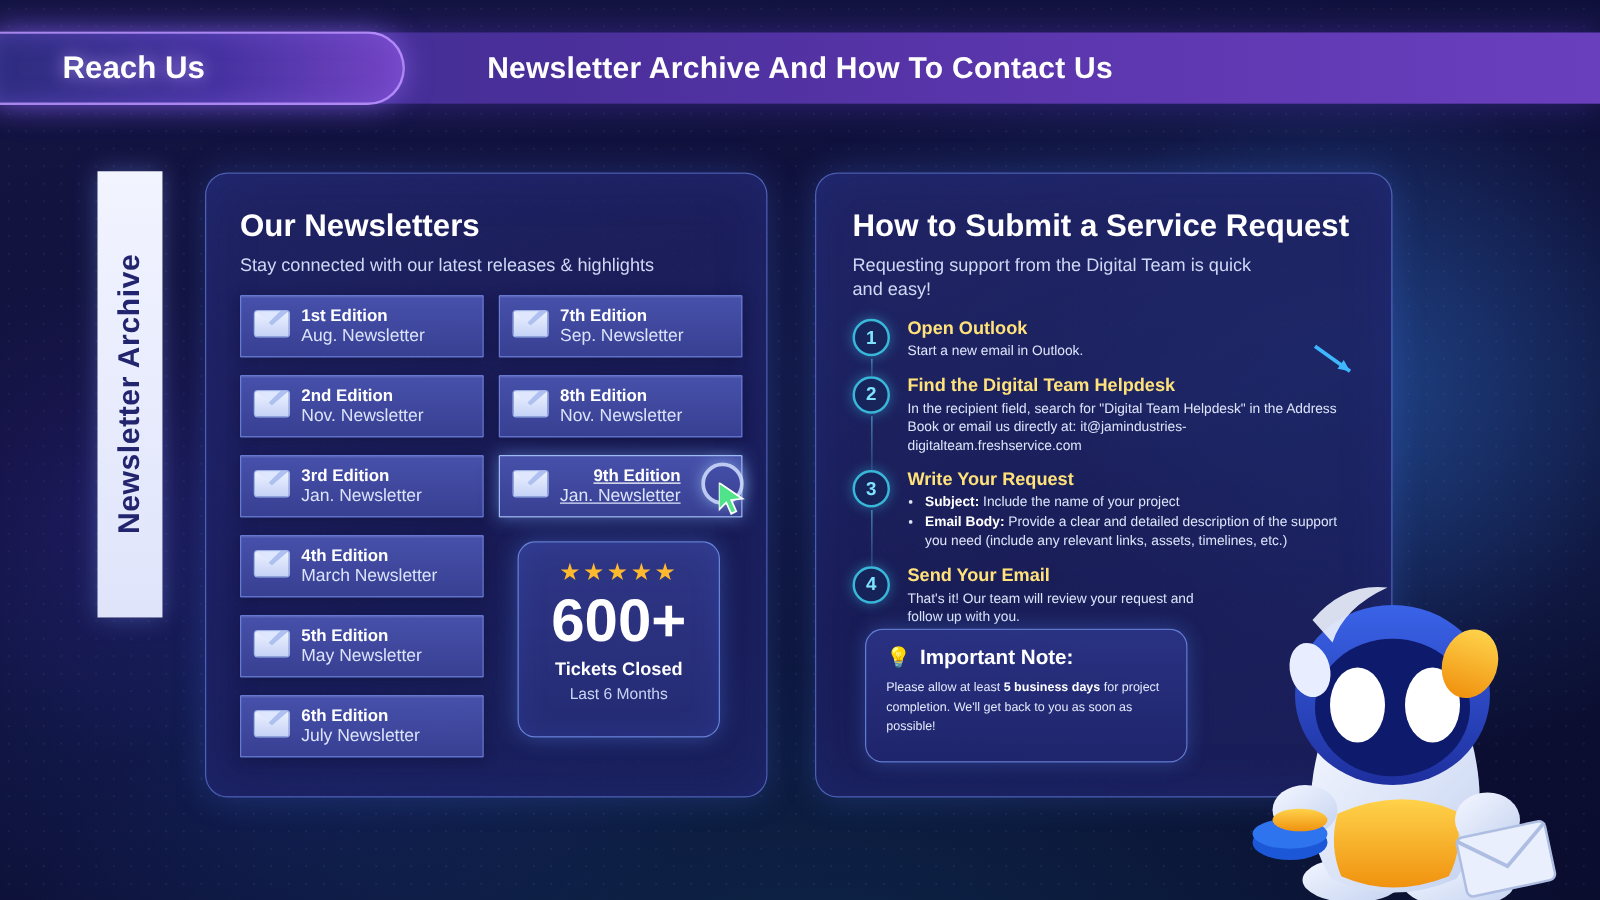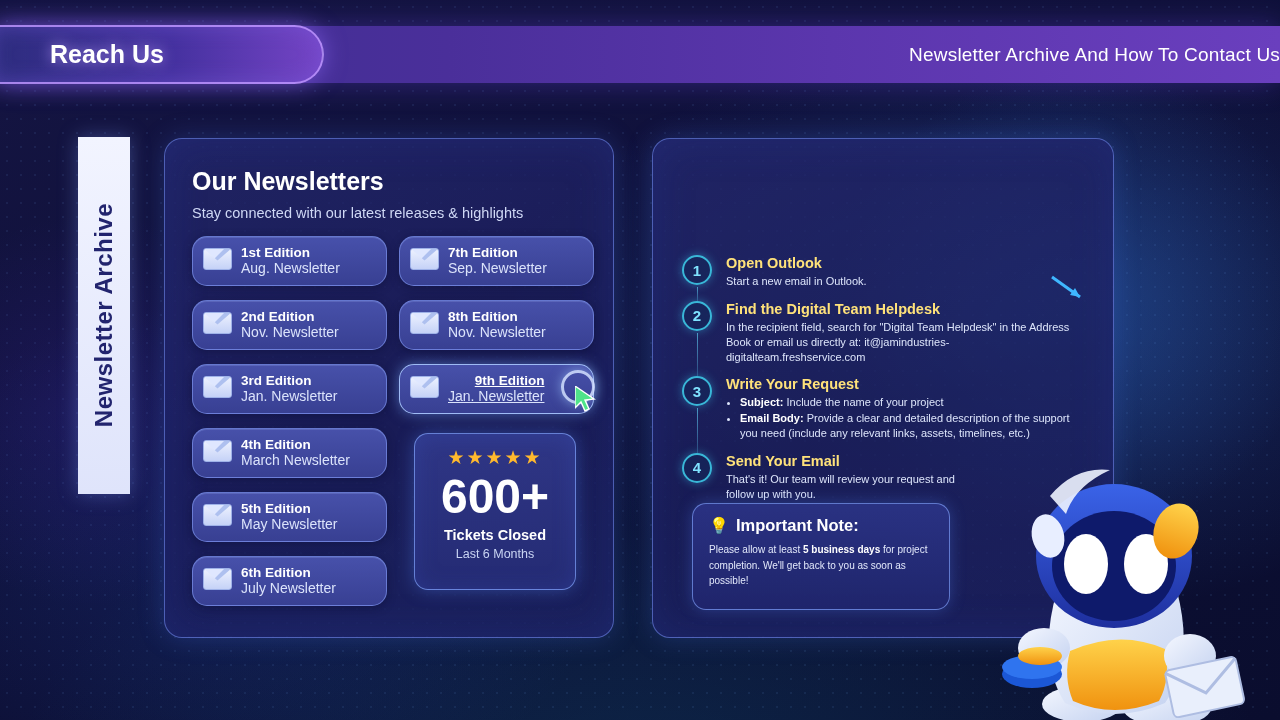--- a/index.html
+++ b/index.html
@@ -30,22 +30,22 @@
     background: radial-gradient(circle, rgba(60,40,160,.28) 0%, rgba(20,40,110,0) 66%); pointer-events:none;}
 
   
   #header {
     position: absolute; left: 0; top: 26px; width: 1280px; height: 57px;
     background: linear-gradient(90deg, #3b2f8f 0%, #4a2f9a 35%, #5b36ad 65%, #6a3fbe 100%);
     display: flex; align-items: center;
     box-shadow: 0 0 28px rgba(90,60,200,.45);
   }
   #header-title {
-    position: absolute; left: 0; right: 0; text-align: right;
-    color: #fff; font-size: 19px; font-weight: normal; letter-spacing: .2px;
+    position: absolute; left: 0; right: 0; text-align: center;
+    color: #fff; font-size: 24px; font-weight: bold; letter-spacing: .2px;
   }
   #reach-pill {
     position: absolute; left: -8px; top: 25px; width: 332px; height: 59px;
     border-radius: 0 34px 34px 0;
     background: linear-gradient(90deg, rgba(40,44,120,.75) 0%, rgba(70,50,160,.95) 55%, rgba(120,70,200,.95) 100%);
     border: 2px solid rgba(190,150,255,.85);
     border-left: none;
     box-shadow: 0 0 22px rgba(150,110,255,.55), inset 0 0 20px rgba(120,90,220,.45);
     display: flex; align-items: center;
   }
@@ -78,21 +78,21 @@
 
   .panel-title { color: #ffffff; font-size: 25px; font-weight: bold; }
   .panel-sub { color: #cfd8f5; font-size: 14.5px; margin-top: 8px; line-height: 1.3; }
 
   
   #nl-cols { position: absolute; left: 192px; top: 236px; width: 402px; }
   .nl-col { position: absolute; top: 0; width: 195px; }
   .nl-col.left { left: 0; }
   .nl-col.right { left: 207px; }
   .chip {
-    position: relative; height: 50px; margin-bottom: 14px; border-radius: 15px;
+    position: relative; height: 50px; margin-bottom: 14px; border-radius: 1px;
     background: linear-gradient(180deg, rgba(74,84,175,.95) 0%, rgba(58,66,150,.95) 100%);
     border: 1px solid rgba(140,165,255,.55);
     box-shadow: 0 2px 10px rgba(10,14,50,.45), inset 0 1px 0 rgba(180,200,255,.18);
     display: flex; align-items: center; padding-left: 48px;
   }
   .chip .env {
     position: absolute; left: 10px; top: 11px; width: 29px; height: 22px; border-radius: 3px;
     background: linear-gradient(180deg, #eef2ff 0%, #c5d2f7 100%);
     border: 1px solid #9fb2e8; overflow: hidden;
   }
@@ -281,20 +281,24 @@
   </div>
 
   <div id="stat">
     <div id="stars">★★★★★</div>
     <div class="big">600+</div>
     <div class="lbl">Tickets Closed</div>
     <div class="sub">Last 6 Months</div>
   </div>
 
   <div class="panel" id="panel-right"></div>
+  <div style="position:absolute;left:682px;top:167px;width:400px;">
+    <div class="panel-title">How to Submit a Service Request</div>
+    <div class="panel-sub" style="max-width:340px;">Requesting support from the Digital Team is quick and easy!</div>
+  </div>
 
   <div id="steps">
     <div class="step">
       <div class="num">1</div>
       <div class="line"></div>
       <h4>Open Outlook</h4>
       <p style="max-width:200px;">Start a new email in Outlook.</p>
     </div>
 
     <div class="step">

